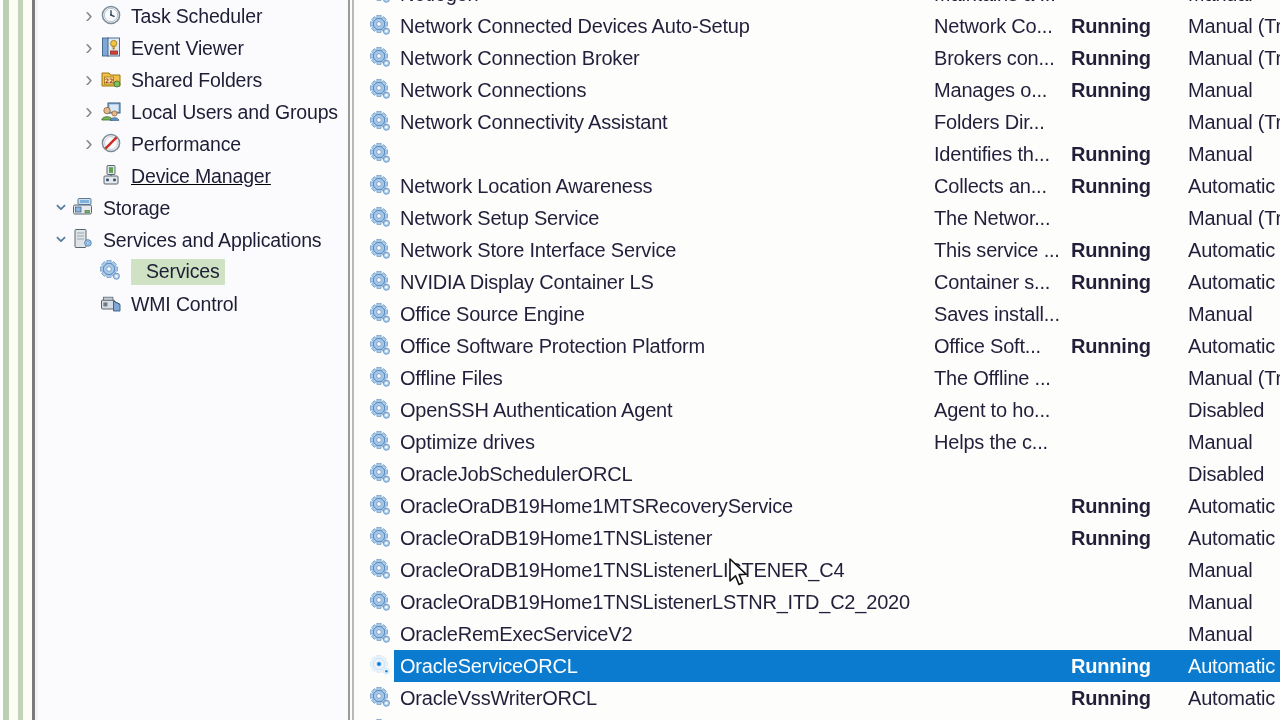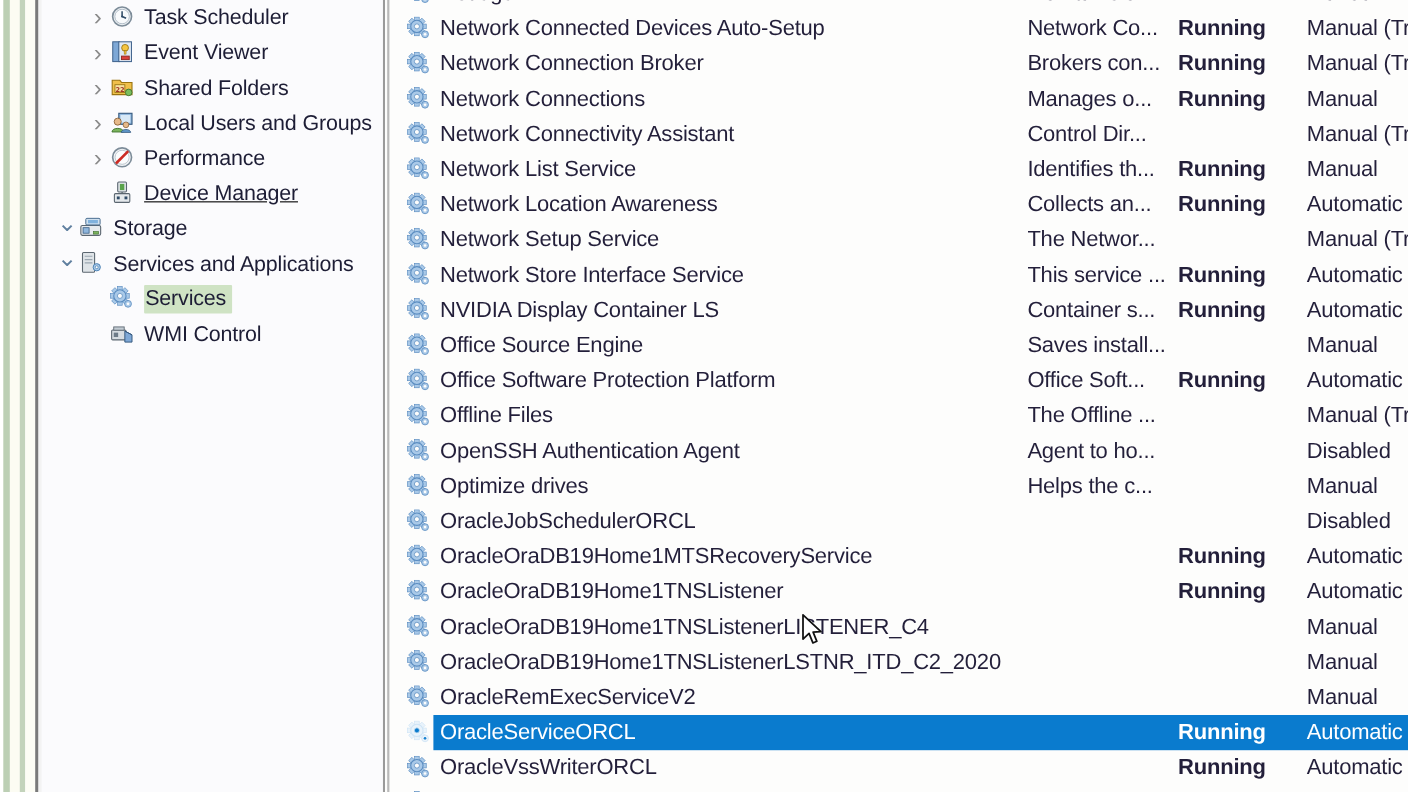--- a/index.html
+++ b/index.html
@@ -91,21 +91,21 @@
     margin-right: 7px;
     position: relative;
   }
   .tree-label {
     font-size: 19.5px;
     color: #1d1d35;
     letter-spacing: -0.15px;
   }
   .tree-label.sel {
     background: #cfe3c4;
-    padding: 1px 5px 2px 1px;
+    padding: 1px 5px 2px 15px;
     border-radius: 1px;
   }
 
   
   .list-pane {
     position: absolute;
     left: 348px; top: 0;
     width: 932px; height: 720px;
     background: #fdfdfc;
     overflow: hidden;
@@ -431,42 +431,41 @@
               <rect x="6.899999999999999" y="0.49999999999999956" width="4.2" height="4.2" fill="#a9c9e8" stroke="#5a8cc0" stroke-width="0.6" transform="rotate(270 8.999999999999998 2.5999999999999996)"></rect>
               <rect x="11.425483399593903" y="2.374516600406095" width="4.2" height="4.2" fill="#a9c9e8" stroke="#5a8cc0" stroke-width="0.6" transform="rotate(315 13.525483399593902 4.474516600406095)"></rect>
               <circle cx="9" cy="9" r="5.6" fill="#a9c9e8" stroke="#5a8cc0" stroke-width="1"></circle>
               <circle cx="9" cy="9" r="2.3" fill="#fdfdfc" stroke="#5a8cc0" stroke-width="0.7"></circle>
               <g opacity="0.95">
                 <circle cx="16.4" cy="16.2" r="3.1" fill="#a9c9e8" stroke="#5a8cc0" stroke-width="0.8"></circle>
                 <circle cx="16.4" cy="16.2" r="1.2" fill="#fdfdfc"></circle>
               </g>
             </svg></span>
           <span class="c-name">Network Connectivity Assistant</span>
-          <span class="c-desc">Control Dir...</span>
+          <span class="c-desc">Folders Dir...</span>
           <span class="c-status"></span>
           <span class="c-startup">Manual (Tr</span>
         </div>
         <div class="row">
           <span class="cell-ico"><svg width="22" height="22" viewBox="0 0 22 22">
               <rect x="13.3" y="6.9" width="4.2" height="4.2" fill="#a9c9e8" stroke="#5a8cc0" stroke-width="0.6" transform="rotate(0 15.4 9)"></rect>
               <rect x="11.425483399593906" y="11.425483399593904" width="4.2" height="4.2" fill="#a9c9e8" stroke="#5a8cc0" stroke-width="0.6" transform="rotate(45 13.525483399593906 13.525483399593904)"></rect>
               <rect x="6.9" y="13.3" width="4.2" height="4.2" fill="#a9c9e8" stroke="#5a8cc0" stroke-width="0.6" transform="rotate(90 9 15.4)"></rect>
               <rect x="2.374516600406096" y="11.425483399593906" width="4.2" height="4.2" fill="#a9c9e8" stroke="#5a8cc0" stroke-width="0.6" transform="rotate(135 4.474516600406096 13.525483399593906)"></rect>
               <rect x="0.49999999999999956" y="6.9" width="4.2" height="4.2" fill="#a9c9e8" stroke="#5a8cc0" stroke-width="0.6" transform="rotate(180 2.5999999999999996 9)"></rect>
               <rect x="2.374516600406095" y="2.374516600406096" width="4.2" height="4.2" fill="#a9c9e8" stroke="#5a8cc0" stroke-width="0.6" transform="rotate(225 4.474516600406095 4.474516600406096)"></rect>
               <rect x="6.899999999999999" y="0.49999999999999956" width="4.2" height="4.2" fill="#a9c9e8" stroke="#5a8cc0" stroke-width="0.6" transform="rotate(270 8.999999999999998 2.5999999999999996)"></rect>
               <rect x="11.425483399593903" y="2.374516600406095" width="4.2" height="4.2" fill="#a9c9e8" stroke="#5a8cc0" stroke-width="0.6" transform="rotate(315 13.525483399593902 4.474516600406095)"></rect>
               <circle cx="9" cy="9" r="5.6" fill="#a9c9e8" stroke="#5a8cc0" stroke-width="1"></circle>
               <circle cx="9" cy="9" r="2.3" fill="#fdfdfc" stroke="#5a8cc0" stroke-width="0.7"></circle>
               <g opacity="0.95">
                 <circle cx="16.4" cy="16.2" r="3.1" fill="#a9c9e8" stroke="#5a8cc0" stroke-width="0.8"></circle>
                 <circle cx="16.4" cy="16.2" r="1.2" fill="#fdfdfc"></circle>
               </g>
             </svg></span>
-          <span class="c-name">Network List Service</span>
           <span class="c-desc">Identifies th...</span>
           <span class="c-status">Running</span>
           <span class="c-startup">Manual</span>
         </div>
         <div class="row">
           <span class="cell-ico"><svg width="22" height="22" viewBox="0 0 22 22">
               <rect x="13.3" y="6.9" width="4.2" height="4.2" fill="#a9c9e8" stroke="#5a8cc0" stroke-width="0.6" transform="rotate(0 15.4 9)"></rect>
               <rect x="11.425483399593906" y="11.425483399593904" width="4.2" height="4.2" fill="#a9c9e8" stroke="#5a8cc0" stroke-width="0.6" transform="rotate(45 13.525483399593906 13.525483399593904)"></rect>
               <rect x="6.9" y="13.3" width="4.2" height="4.2" fill="#a9c9e8" stroke="#5a8cc0" stroke-width="0.6" transform="rotate(90 9 15.4)"></rect>
               <rect x="2.374516600406096" y="11.425483399593906" width="4.2" height="4.2" fill="#a9c9e8" stroke="#5a8cc0" stroke-width="0.6" transform="rotate(135 4.474516600406096 13.525483399593906)"></rect>

